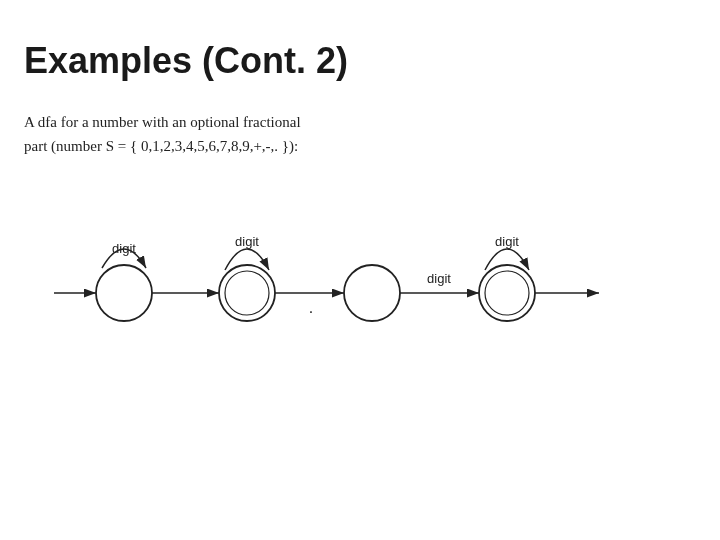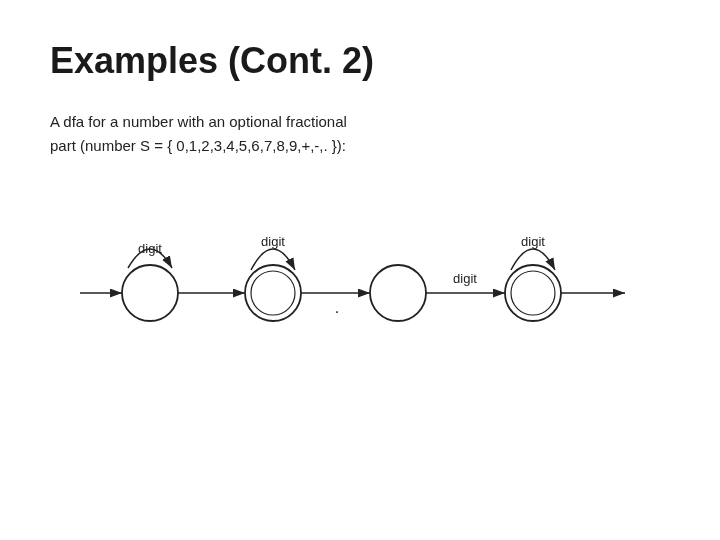--- a/index.html
+++ b/index.html
@@ -8,30 +8,30 @@
       height: 540px;
       background: #ffffff;
       font-family: Arial, sans-serif;
       overflow: hidden;
     }
     .slide {
       width: 720px;
       height: 540px;
       background: #ffffff;
       position: relative;
-      padding: 40px 50px;
+      padding: 40px 24px;
     }
     .title {
       font-size: 36px;
       font-weight: bold;
       color: #1a1a1a;
       margin-bottom: 28px;
     }
     .description {
-      font-family: Liberation Sans, sans-serif;
+      font-family: Liberation Serif, serif;
       font-size: 15px;
       color: #222;
       line-height: 1.6;
       margin-bottom: 30px;
     }
     .diagram-area {
       position: relative;
       width: 620px;
       height: 180px;
       margin-top: 10px;

